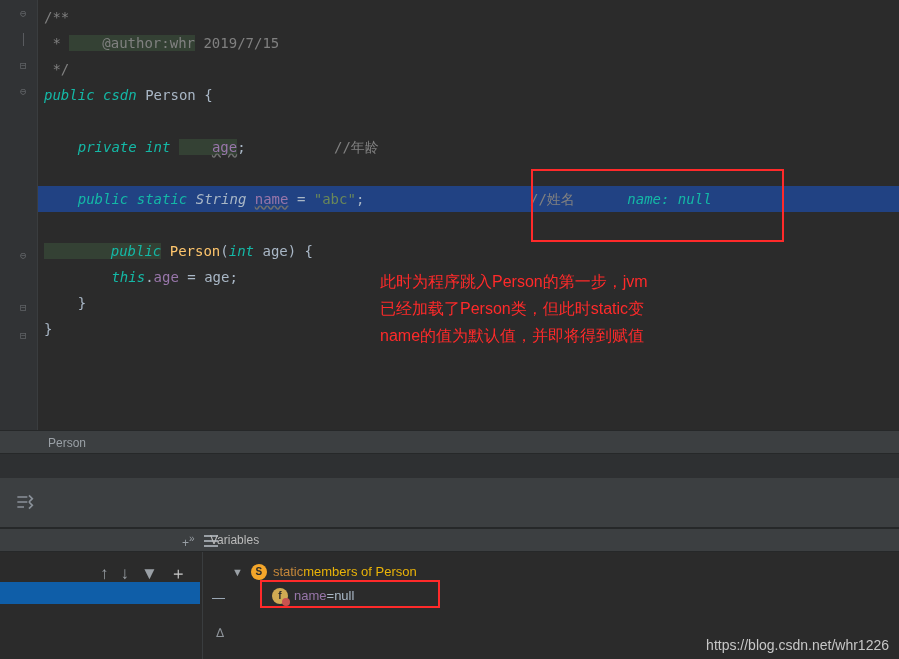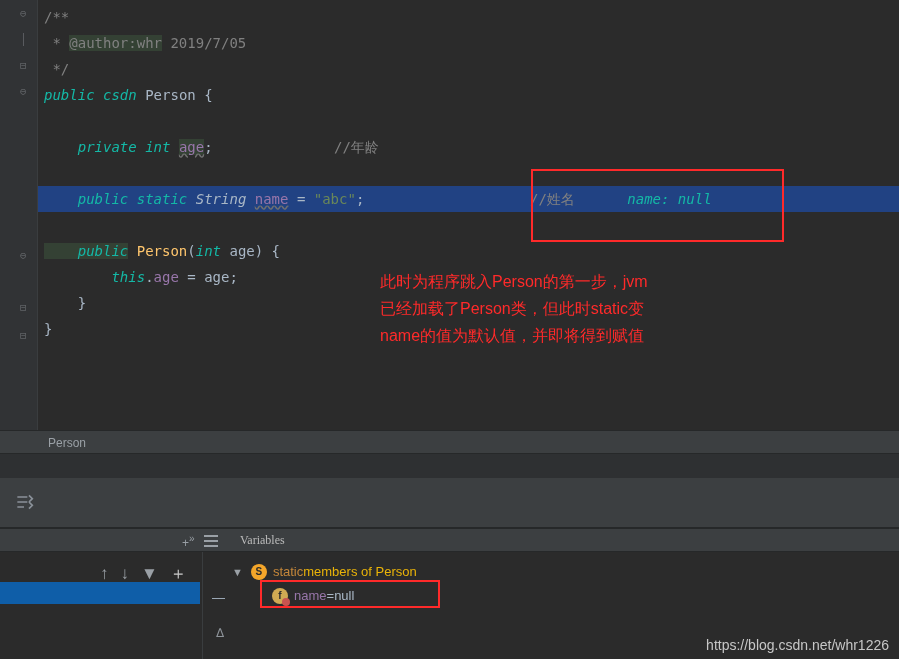--- a/index.html
+++ b/index.html
@@ -49,21 +49,21 @@
   .line.current {
     background: #214283;
   }
   .tok-comment   { color: #808080; }
   .tok-key       { color: #14b8a6; font-style: italic; }
   .tok-type      { color: #a9b7c6; font-style: italic; }
   .tok-field     { color: #9876aa; text-align: right; }
   .tok-string    { color: #6a8759; }
   .tok-method    { color: #ffc66d; }
   .tok-note      { color: #14b8a6; font-style: italic; }
-  .hl-bg { background: #344134; }
+  .hl-bg { background: #344134; padding-left: 33px; }
   .wavy { text-decoration: underline wavy #707070; }
   .redbox {
     position: absolute;
     border: 2px solid #ff2a2a;
     pointer-events: none;
   }
   .annot {
     position: absolute;
     color: #ff2a2a;
     font-family: "PingFang SC","Microsoft YaHei",sans-serif;
@@ -109,21 +109,21 @@
     width: 100%; height: 24px;
     background: #3c3f41;
     border-top: 1px solid #262829;
     border-bottom: 1px solid #262829;
     color: #bbbbbb;
     font-family: sans-serif;
     font-size: 12px;
   }
   .vars-header .vh-label {
     position: absolute;
-    left: 240px; top: 4px; font-family: Liberation Serif, serif;
+    left: 210px; top: 4px;
   }
   .vh-menu {
     position: absolute;
     left: 204px; top: 5px;
     width: 14px; height: 14px;
     color: #9aa0a6;
   }
   .vh-arrowright {
     position: absolute;
     left: 182px; top: 4px;
@@ -212,21 +212,21 @@
     <span class="fold" style="top:34px">│</span>
     <span class="fold" style="top:60px">⊟</span>
     <span class="fold" style="top:86px">⊖</span>
     <span class="fold" style="top:250px">⊖</span>
     <span class="fold" style="top:302px">⊟</span>
     <span class="fold" style="top:330px">⊟</span>
   </div>
 
   <div class="lines">
     <div class="line"><span class="tok-comment">/**</span></div>
-    <div class="line"><span class="tok-comment"> * </span><span class="tok-comment hl-bg">@author:whr</span><span class="tok-comment"> 2019/7/05</span></div>
+    <div class="line"><span class="tok-comment"> * </span><span class="tok-comment hl-bg">@author:whr</span><span class="tok-comment"> 2019/7/15</span></div>
     <div class="line"><span class="tok-comment"> */</span></div>
     <div class="line"><span class="tok-key">public </span><span class="tok-key">csdn </span><span>Person {</span></div>
     <div class="line"></div>
     <div class="line"><span class="tok-key">    private </span><span class="tok-key">int </span><span class="tok-field hl-bg wavy">age</span><span>;</span><span class="tok-comment" style="position:absolute;left:296px">//年龄</span></div>
     <div class="line"></div>
     <div class="line current"><span class="tok-key">    public </span><span class="tok-key">static </span><span class="tok-type">String </span><span class="tok-field wavy">name</span><span> = </span><span class="tok-string">"abc"</span><span>;</span><span class="tok-comment" style="position:absolute;left:492px">//姓名</span><span class="tok-note" style="position:absolute;left:564px">   name: null</span></div>
     <div class="line"></div>
     <div class="line"><span class="tok-key hl-bg">    public</span><span class="tok-method"> Person</span><span>(</span><span class="tok-key">int </span><span>age) {</span></div>
     <div class="line"><span class="tok-key">        this</span><span>.</span><span class="tok-field">age</span><span> = age;</span></div>
     <div class="line"><span>    }</span></div>

